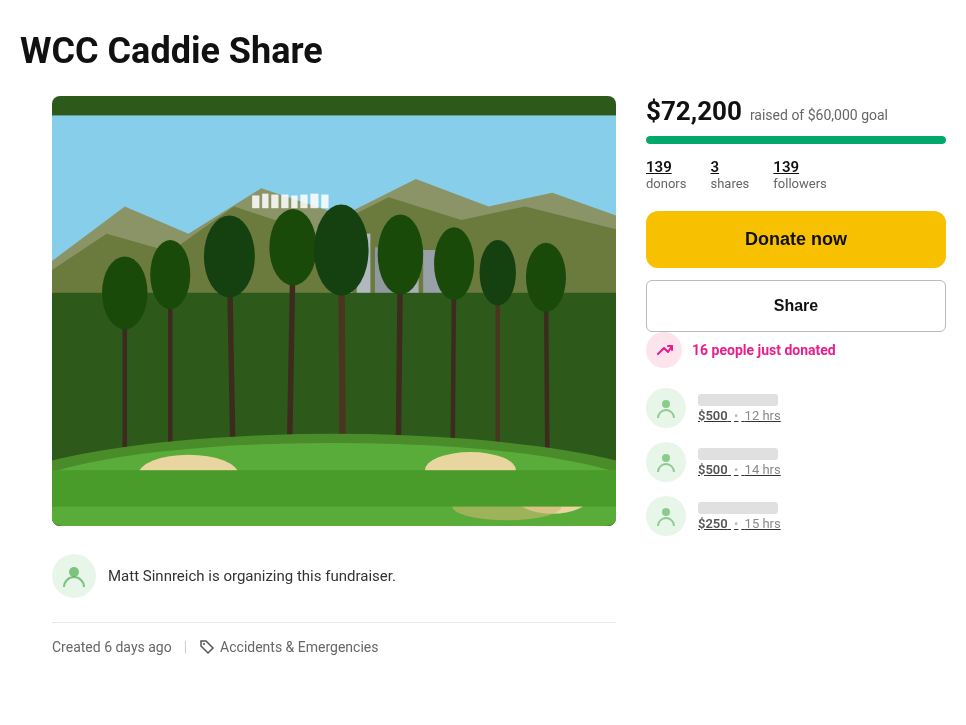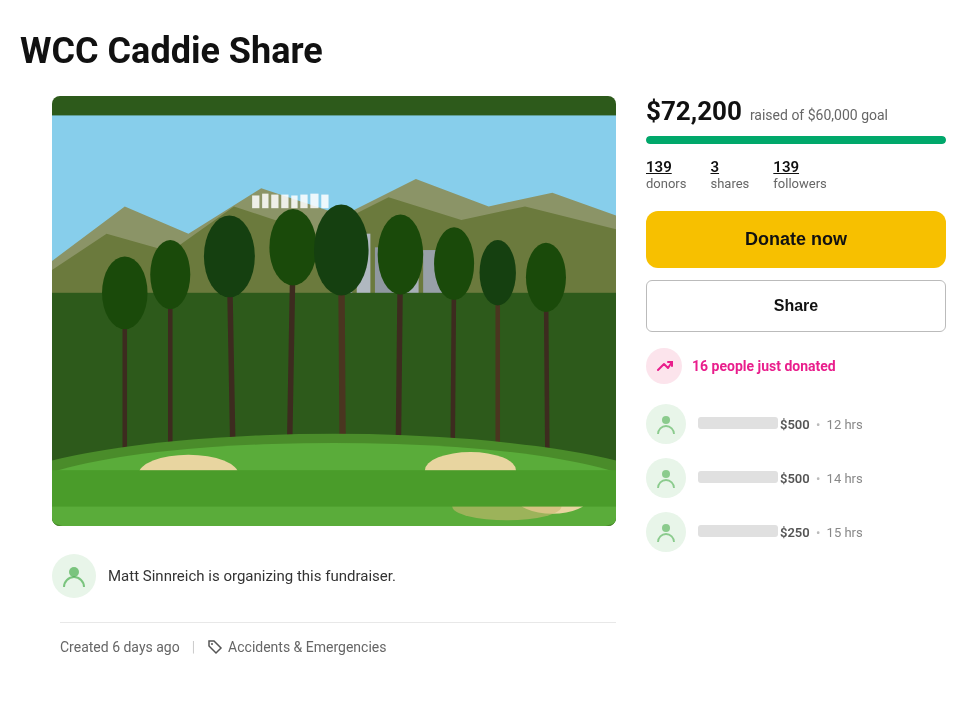--- a/index.html
+++ b/index.html
@@ -66,21 +66,20 @@
     }
     .meta-bar {
       display: flex;
       align-items: center;
       gap: 12px;
       margin-top: 20px;
       padding-top: 16px;
       border-top: 1px solid #e8e8e8;
       font-size: 14px;
       color: #666;
-      margin-left: 8px;
     }
     .meta-divider {
       color: #ccc;
     }
     .meta-category {
       display: flex;
       align-items: flex-end;
       gap: 5px;
     }
     .right-column {
@@ -145,21 +144,21 @@
     .share-btn {
       width: 100%;
       padding: 16px;
       background: #fff;
       border: 1.5px solid #bbb;
       border-radius: 6px;
       font-size: 16px;
       font-weight: 600;
       color: #111;
       cursor: pointer;
-      margin-bottom: 16px;
+      margin-bottom: 0;
     }
     .trending-badge {
       display: flex;
       align-items: center;
       gap: 10px;
       margin-bottom: 20px;
     }
     .trending-icon {
       width: 36px;
       height: 36px;
@@ -191,22 +190,23 @@
       height: 40px;
       border-radius: 50%;
       background: #e8f5e9;
       display: flex;
       align-items: center;
       justify-content: center;
       flex-shrink: 0;
     }
     .donor-info {
       display: flex;
-      flex-direction: row;
+      flex-direction: column;
       gap: 2px;
+      text-decoration: underline;
     }
     .donor-name {
       font-size: 13px;
       color: #999;
       width: 80px;
       height: 12px;
       background: #e0e0e0;
       border-radius: 3px;
     }
     .donor-meta {

